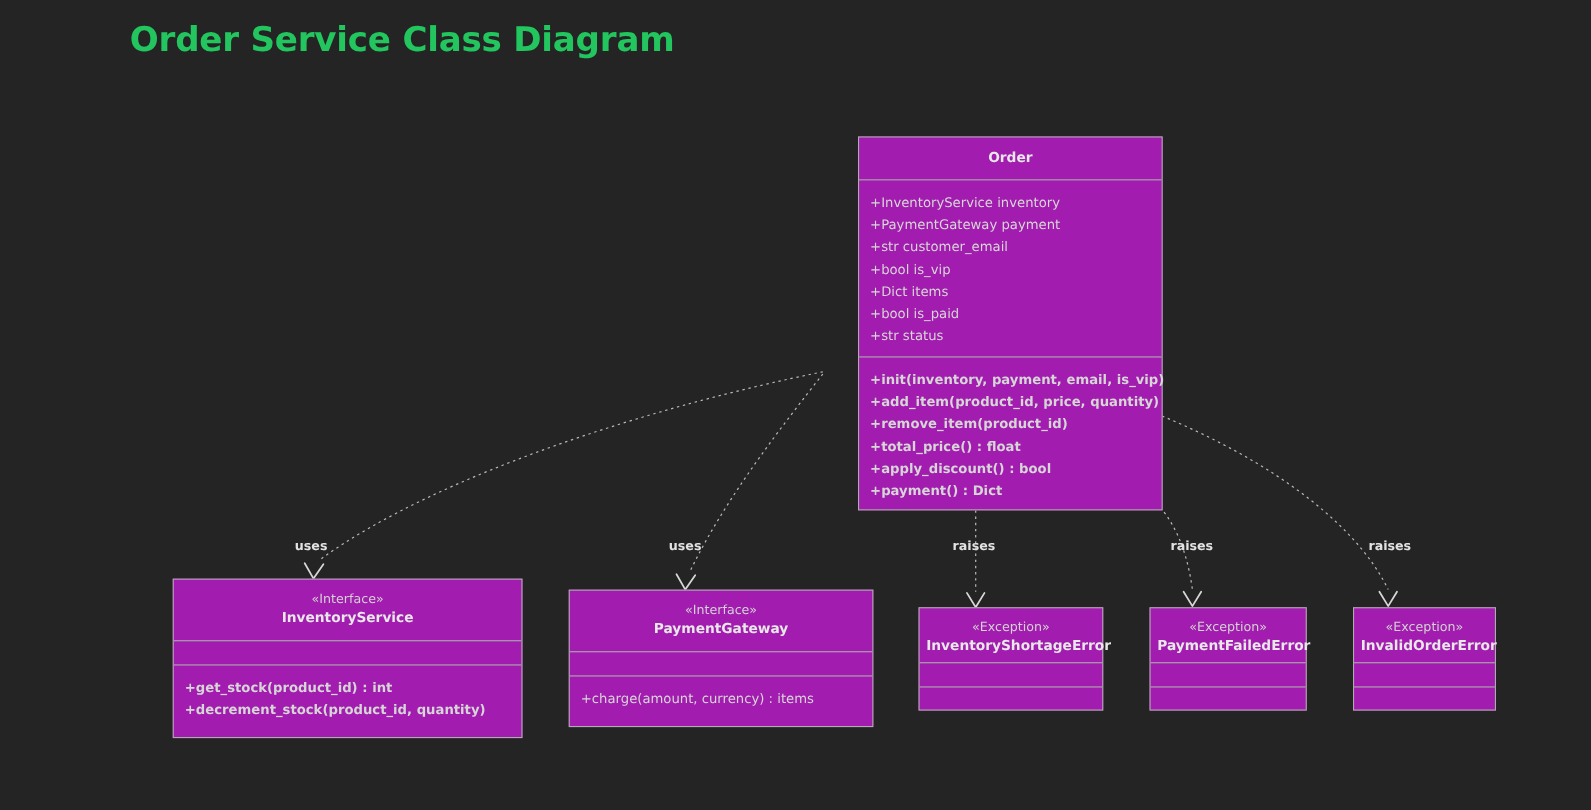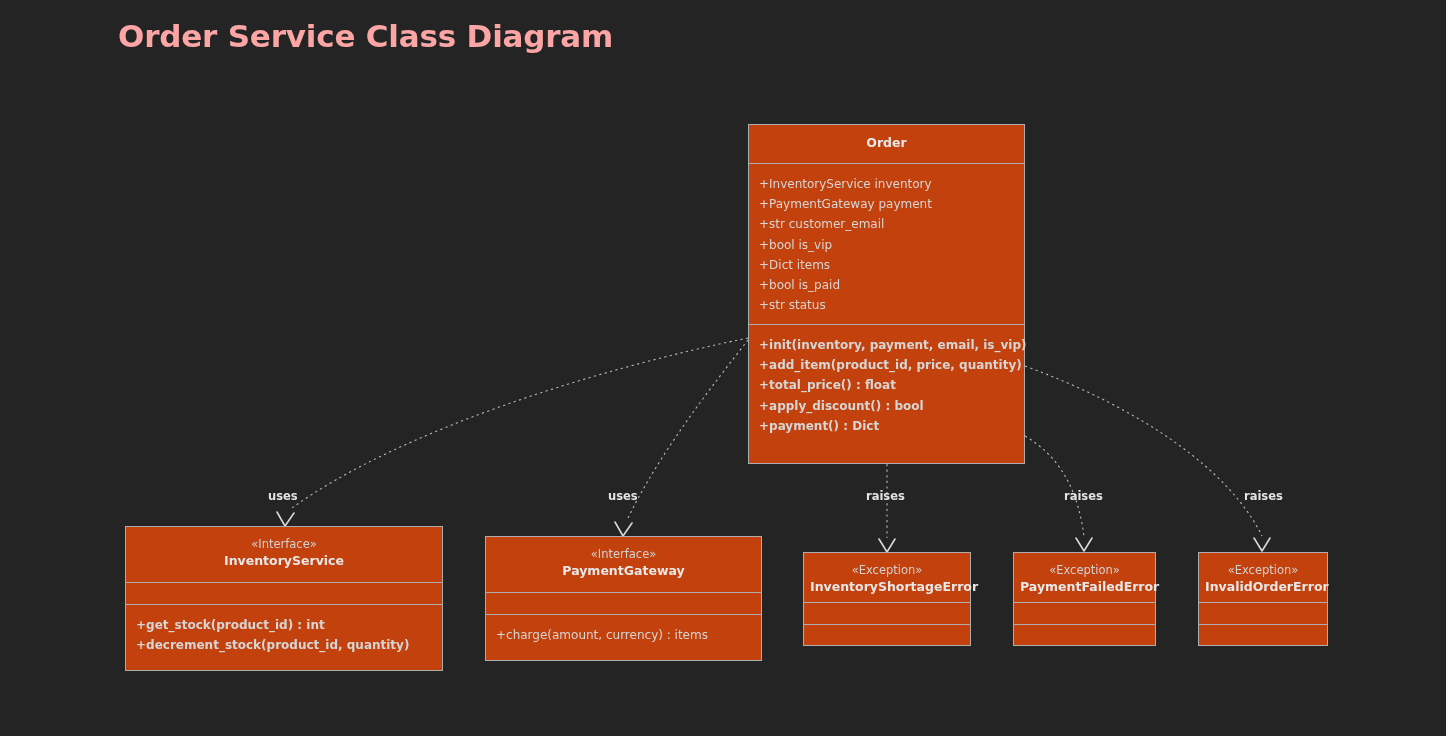--- a/index.html
+++ b/index.html
@@ -15,21 +15,21 @@
     font-family: "DejaVu Sans", "Liberation Sans", sans-serif;
     color: #d4d4d4;
   }
 
   #diagram-title {
     position: absolute;
     left: 118px;
     top: 18px;
     font-size: 31px;
     font-weight: bold;
-    color: #fca5a5;
+    color: #22c55e;
     letter-spacing: -0.2px;
     white-space: nowrap;
   }
 
   
   #edge-layer {
     position: absolute;
     left: 0; top: 0;
     width: 1446px;
     height: 736px;
@@ -54,21 +54,22 @@
     font-weight: bold;
     color: #e2e2e2;
     white-space: nowrap;
   }
 
   
   .uml-box {
     position: absolute;
     box-sizing: border-box;
     border: 1px solid #adadad;
-    background: #c2410c;
+    background: #a21caf;
+    margin-left: 32px;
   }
   .uml-section {
     box-sizing: border-box;
     border-bottom: 1px solid #adadad;
   }
   .uml-section:last-child {
     border-bottom: none;
   }
   .uml-head {
     text-align: center;
@@ -142,20 +143,21 @@
     <div class="uml-member">+PaymentGateway payment</div>
     <div class="uml-member">+str customer_email</div>
     <div class="uml-member">+bool is_vip</div>
     <div class="uml-member">+Dict items</div>
     <div class="uml-member">+bool is_paid</div>
     <div class="uml-member">+str status</div>
   </div>
   <div class="uml-section uml-members" style="height:140px;font-weight:bold;">
     <div class="uml-member">+init(inventory, payment, email, is_vip)</div>
     <div class="uml-member">+add_item(product_id, price, quantity)</div>
+    <div class="uml-member">+remove_item(product_id)</div>
     <div class="uml-member">+total_price() : float</div>
     <div class="uml-member">+apply_discount() : bool</div>
     <div class="uml-member">+payment() : Dict</div>
   </div>
 </div>
 
 <div class="uml-box" style="left:125px; top:526px; width:318px; height:145px;">
   <div class="uml-section uml-head" style="height:56px;">
     <div class="uml-stereotype">«Interface»</div>
     <div class="uml-name">InventoryService</div>

